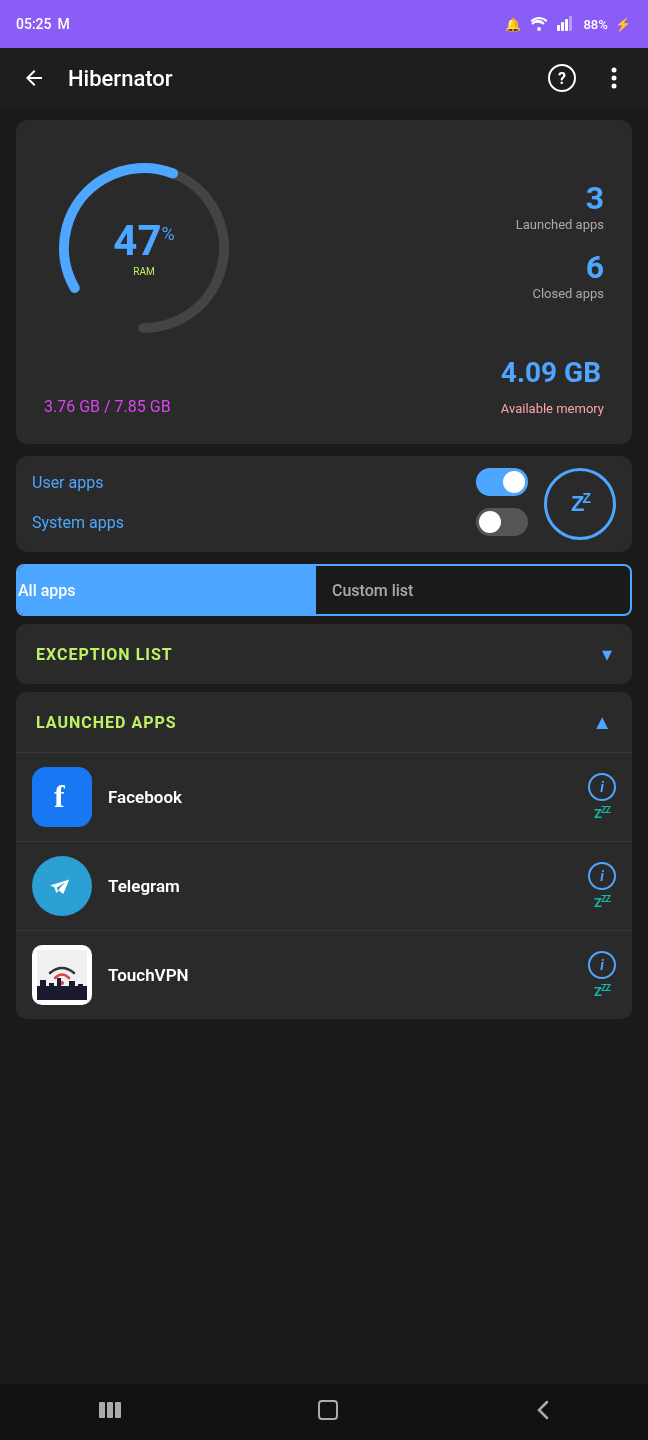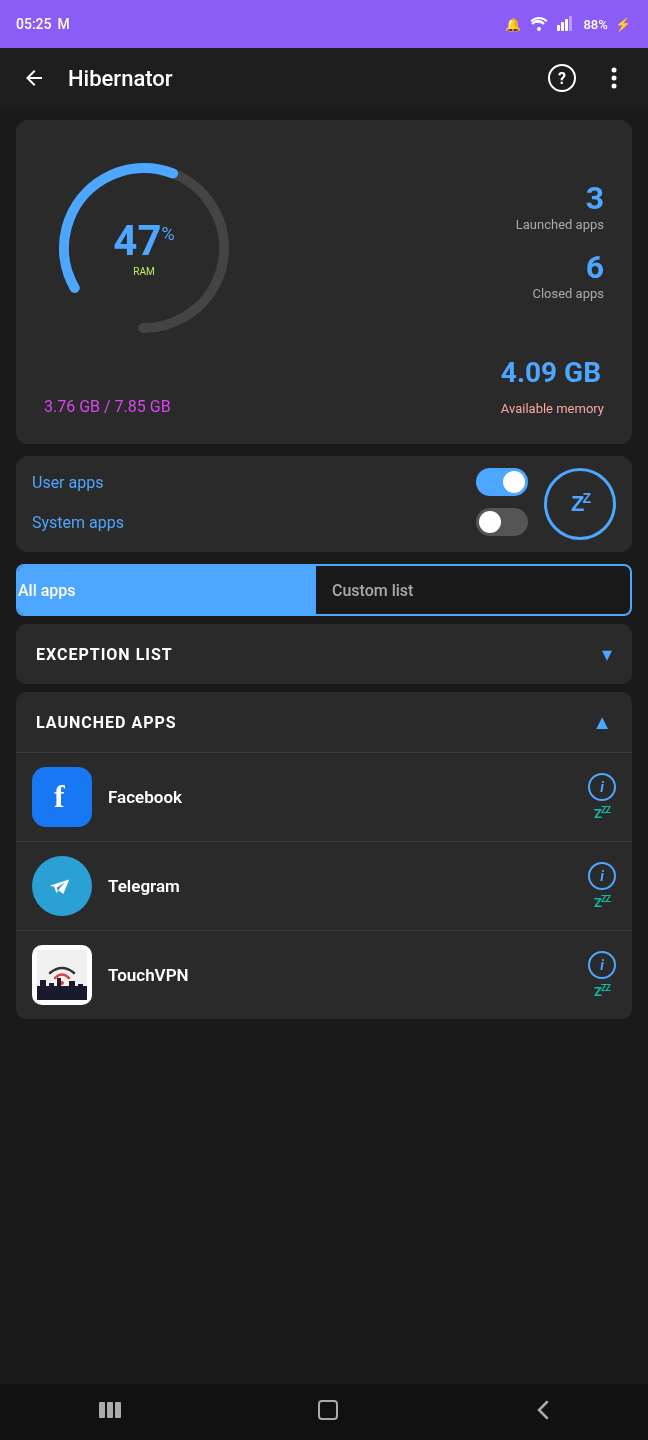--- a/index.html
+++ b/index.html
@@ -219,21 +219,21 @@
       margin: 8px 16px;
       padding: 18px 20px;
       display: flex;
       align-items: center;
       justify-content: space-between;
       cursor: pointer;
     }
     .section-title {
       font-size: 16px;
       font-weight: 700;
-      color: #ffffff;
+      color: #bef264;
       letter-spacing: 1px;
       text-transform: uppercase;
     }
     .chevron {
       font-size: 20px;
       color: #4da6ff;
     }
 
     
     .app-list-section {

